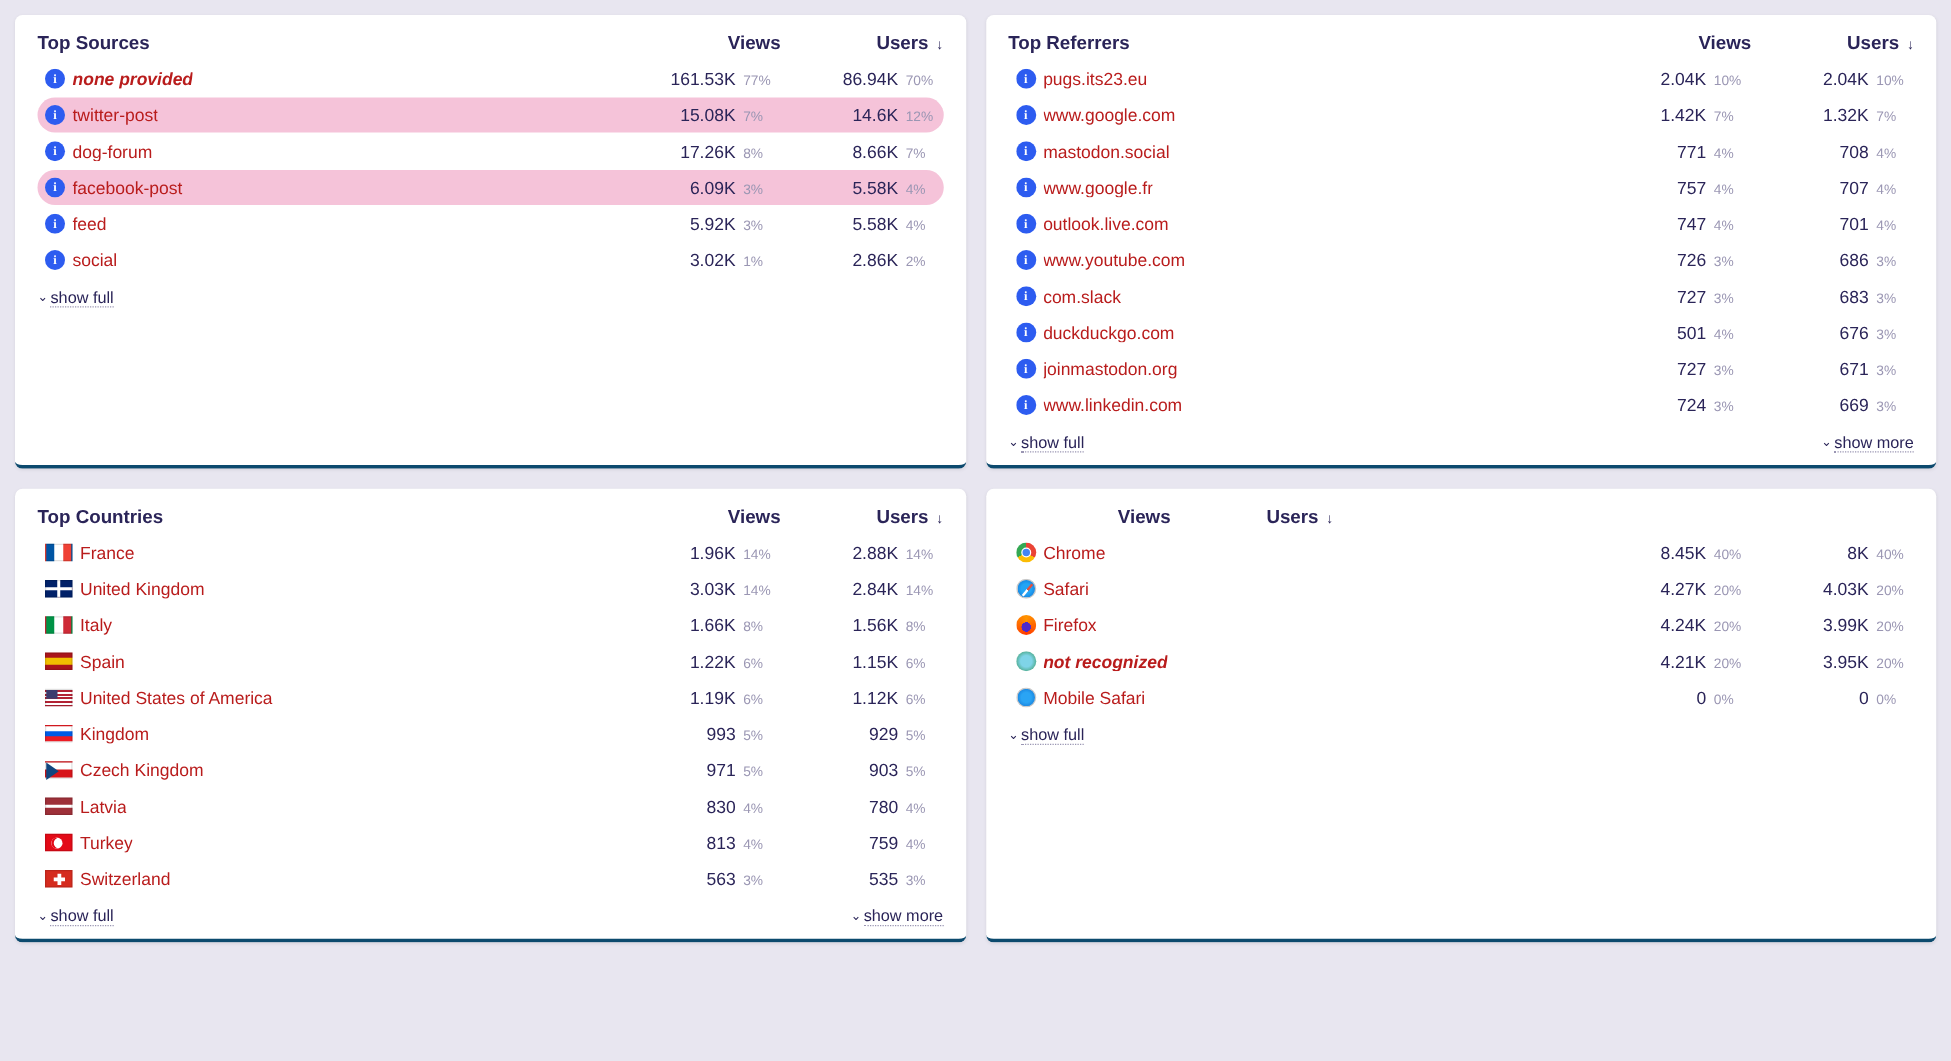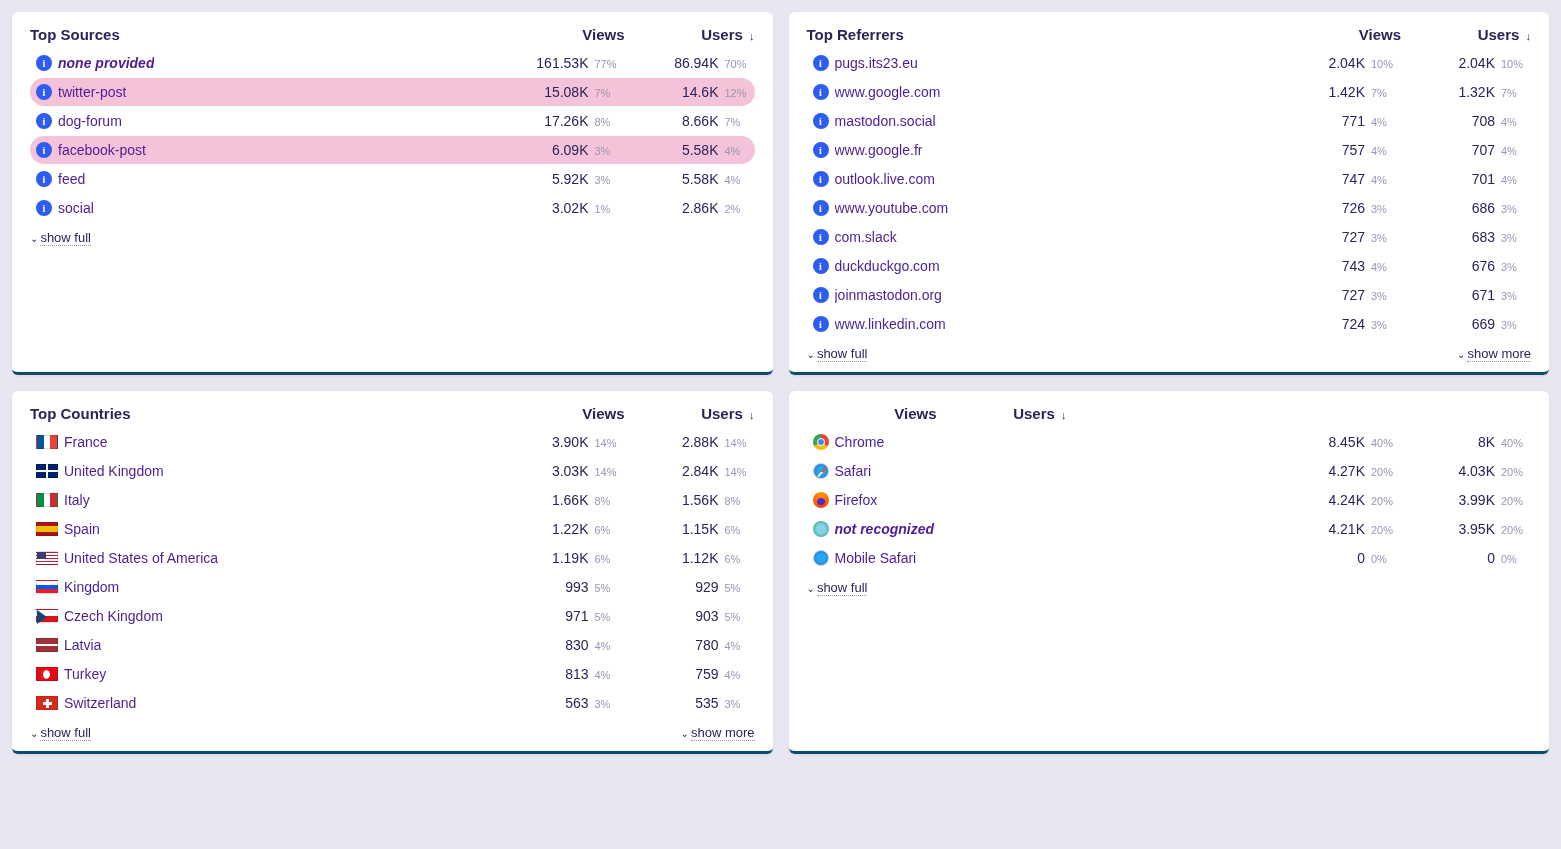--- a/index.html
+++ b/index.html
@@ -45,21 +45,21 @@
   }
   .row.highlight { background: #f5c3d9; }
   .row .label-wrap {
     flex: 1 1 auto;
     display: flex;
     align-items: center;
     gap: 6px;
     overflow: hidden;
   }
   .row .label {
-    color: #4c1d95;
+    color: #b91c1c;
     white-space: nowrap;
     overflow: hidden;
     text-overflow: ellipsis;
   }
   .row .label.italic { font-style: italic; font-weight: 700; }
   .metric {
     display: flex;
     align-items: baseline;
     justify-content: flex-end;
     gap: 6px;
@@ -344,21 +344,21 @@
             <span class="val">683</span>
             <span class="pct">3%</span>
           </div>
         </div>
         <div class="row">
           <div class="label-wrap">
             <span class="info-icon"></span>
             <span class="label">duckduckgo.com</span>
           </div>
           <div class="metric col-views">
-            <span class="val">743</span>
+            <span class="val">501</span>
             <span class="pct">4%</span>
           </div>
           <div class="metric col-users">
             <span class="val">676</span>
             <span class="pct">3%</span>
           </div>
         </div>
         <div class="row">
           <div class="label-wrap">
             <span class="info-icon"></span>
@@ -405,21 +405,21 @@
         <span class="col-views">Views</span>
         <span class="col-users"><span>Users</span> <span class="sort-arrow">↓</span></span>
       </div>
       <div>
         <div class="row">
           <div class="label-wrap">
             <span class="flag flag-fr"></span>
             <span class="label">France</span>
           </div>
           <div class="metric col-views">
-            <span class="val">3.90K</span>
+            <span class="val">1.96K</span>
             <span class="pct">14%</span>
           </div>
           <div class="metric col-users">
             <span class="val">2.88K</span>
             <span class="pct">14%</span>
           </div>
         </div>
         <div class="row">
           <div class="label-wrap">
             <span class="flag flag-gb"></span>

